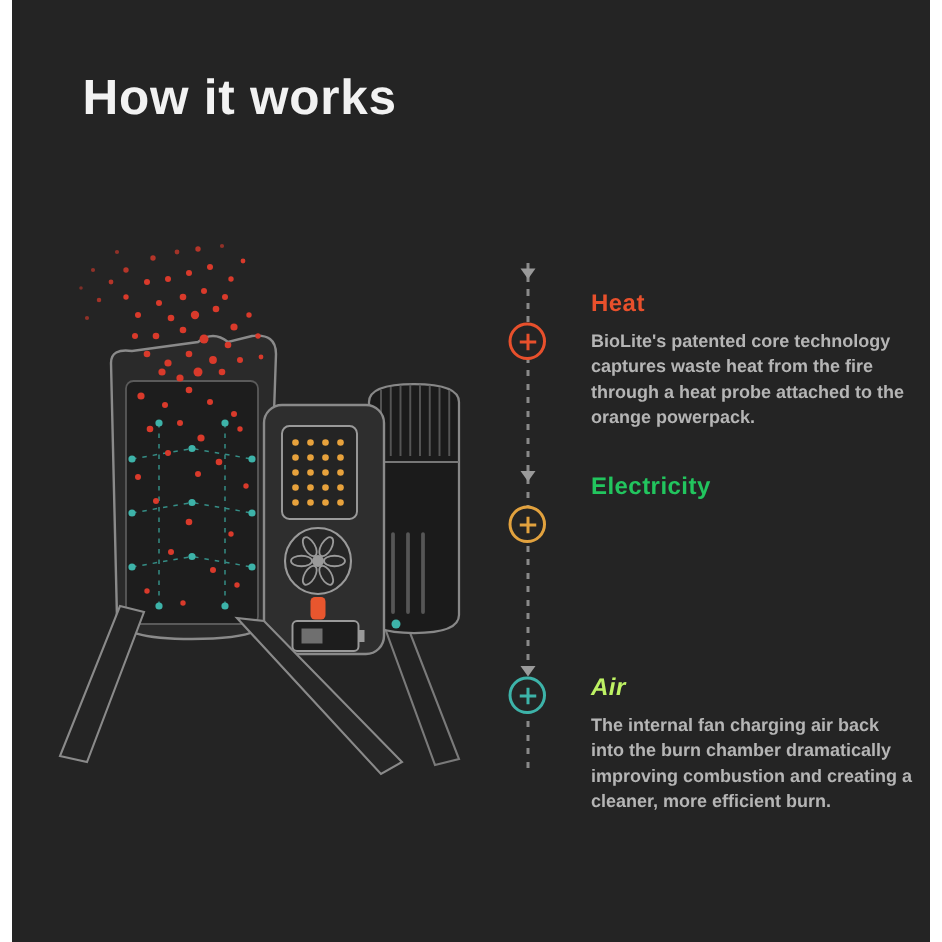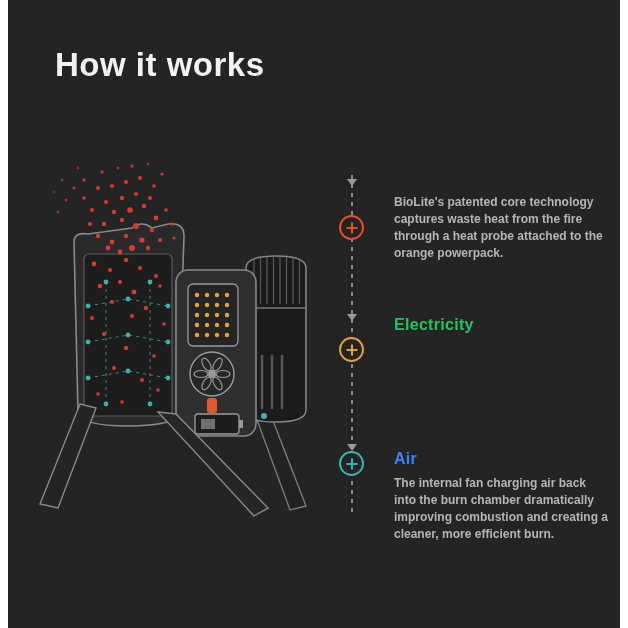--- a/index.html
+++ b/index.html
@@ -85,21 +85,21 @@
     font-size:12px;
     line-height:1.42;
     color:#b5b5b5;
     font-weight:bold;
   }
   .step-heat { top:194px; }
   .step-heat h2 { color:#e8502c; }
   .step-electricity { top:316px; }
   .step-electricity h2 { color:#22c55e; }
   .step-air { top:450px; }
-  .step-air h2 { color:#3b82f6; }
+  .step-air h2 { color:#bef264;font-style:italic; }
 </style>
 </head>
 <body>
 
 <div class="canvas">
 
   <h1 class="title">How it works</h1>
 
   <div class="stove-wrap">
     <svg width="330" height="390" viewBox="0 0 330 390">
@@ -284,20 +284,21 @@
 
   <div class="vline"></div>
   <div class="arrow-down arrow-1"></div>
   <div class="arrow-down arrow-2"></div>
   <div class="arrow-down arrow-3"></div>
   <div class="plus plus-heat"></div>
   <div class="plus plus-electricity"></div>
   <div class="plus plus-air"></div>
 
   <section class="step step-heat">
+    <h2>Heat</h2>
     <p>BioLite's patented core technology captures waste heat from the fire through a heat probe attached to the orange powerpack.</p>
   </section>
 
   <section class="step step-electricity">
     <h2>Electricity</h2>
   </section>
 
   <section class="step step-air">
     <h2>Air</h2>
     <p>The internal fan charging air back into the burn chamber dramatically improving combustion and creating a cleaner, more efficient burn.</p>

